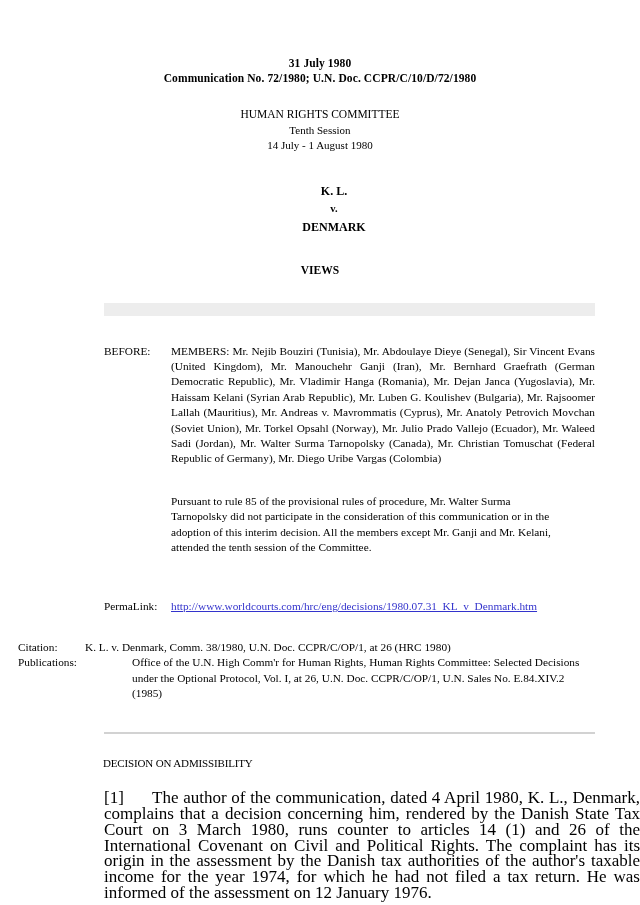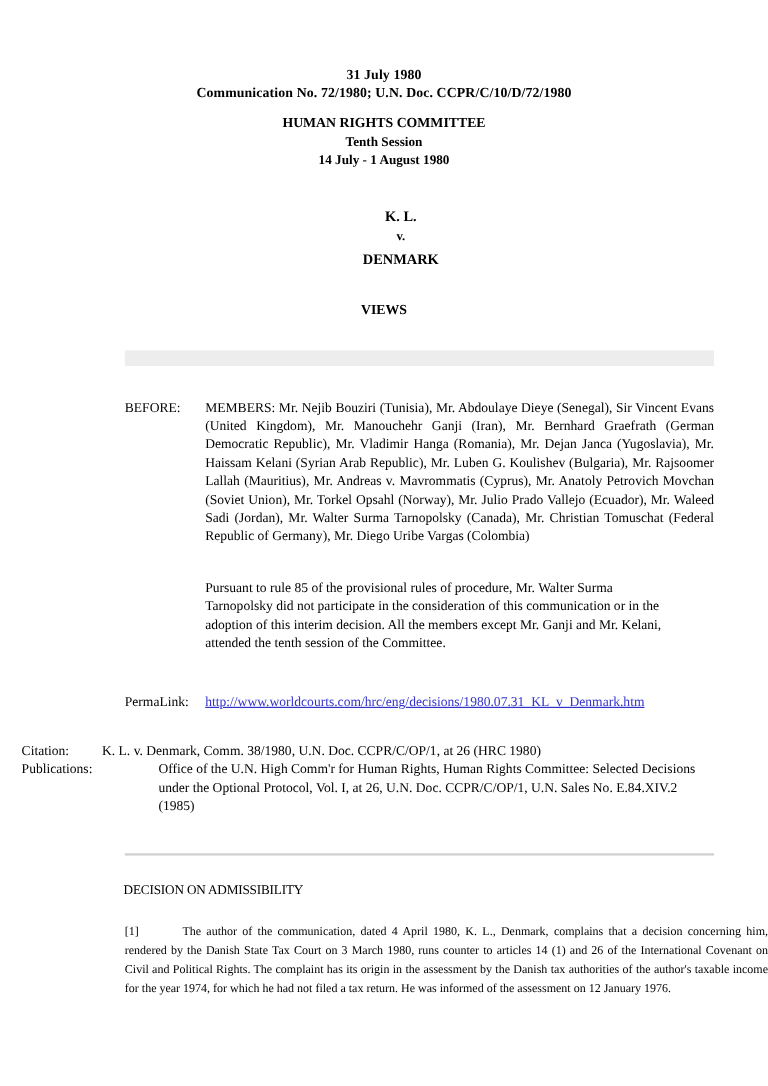--- a/index.html
+++ b/index.html
@@ -29,22 +29,22 @@
     font-size: 11.5px;
     line-height: 15px;
     padding-top: 56px;
     letter-spacing: 0.1px;
   }
   .masthead .line-date { font-size: 11.5px; }
   .masthead .line-comm { font-size: 11.5px; }
 
   .committee-block {
     text-align: center;
-    font-weight: bold;
-    margin-top: 10px;
+    font-weight: normal;
+    margin-top: 21px;
     line-height: 15.5px;
   }
   .committee-block .t1 { font-size: 11.5px; }
   .committee-block .t2 { font-size: 11px; }
   .committee-block .t3 { font-size: 11px; }
 
   .case-block {
     text-align: center;
     font-weight: bold;
     margin-top: 28px;
@@ -126,21 +126,21 @@
   
   .decision-head {
     margin-top: 23px;
     padding-left: 103px;
     font-size: 11px;
     letter-spacing: -0.15px;
   }
   .decision-body {
     margin-top: 21px;
     padding-left: 104px;
-    font-size: 10px;
+    font-size: 17px;
     line-height: 15.7px;
     text-align: justify;
     text-align-last: left;
   }
   .para-num {
     display: inline-block;
     width: 48px;
   }
 </style>
 </head>
@@ -173,21 +173,21 @@
 
     <div class="row">
       <div class="lbl">BEFORE:</div>
       <div class="val justify">MEMBERS: Mr. Nejib Bouziri (Tunisia), Mr. Abdoulaye Dieye (Senegal), Sir Vincent Evans (United Kingdom), Mr. Manouchehr Ganji (Iran), Mr. Bernhard Graefrath (German Democratic Republic), Mr. Vladimir Hanga (Romania), Mr. Dejan Janca (Yugoslavia), Mr. Haissam Kelani (Syrian Arab Republic), Mr. Luben G. Koulishev (Bulgaria), Mr. Rajsoomer Lallah (Mauritius), Mr. Andreas v. Mavrommatis (Cyprus), Mr. Anatoly Petrovich Movchan (Soviet Union), Mr. Torkel Opsahl (Norway), Mr. Julio Prado Vallejo (Ecuador), Mr. Waleed Sadi (Jordan), Mr. Walter Surma Tarnopolsky (Canada), Mr. Christian Tomuschat (Federal Republic of Germany), Mr. Diego Uribe Vargas (Colombia)</div>
     </div>
 
   </div>
 
   <div class="note-block">Pursuant to rule 85 of the provisional rules of procedure, Mr. Walter Surma Tarnopolsky did not participate in the consideration of this communication or in the adoption of this interim decision. All the members except Mr. Ganji and Mr. Kelani, attended the tenth session of the Committee.</div>
 
-  <div class="meta permalink-row" style="margin-top:34px;">
+  <div class="meta permalink-row" style="margin-top:44px;">
     <div class="row">
       <div class="lbl">PermaLink:</div>
       <div class="val">
         <a class="permalink" href="#">http://www.worldcourts.com/hrc/eng/decisions/1980.07.31_KL_v_Denmark.htm</a>
       </div>
     </div>
   </div>
 
   <div class="meta citation-row" style="margin-top:25px;">
     <div class="row">

